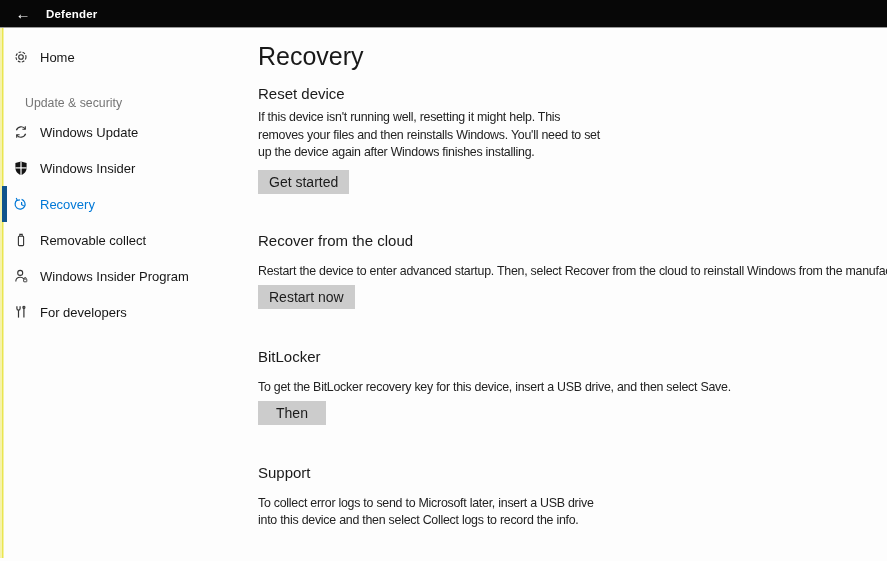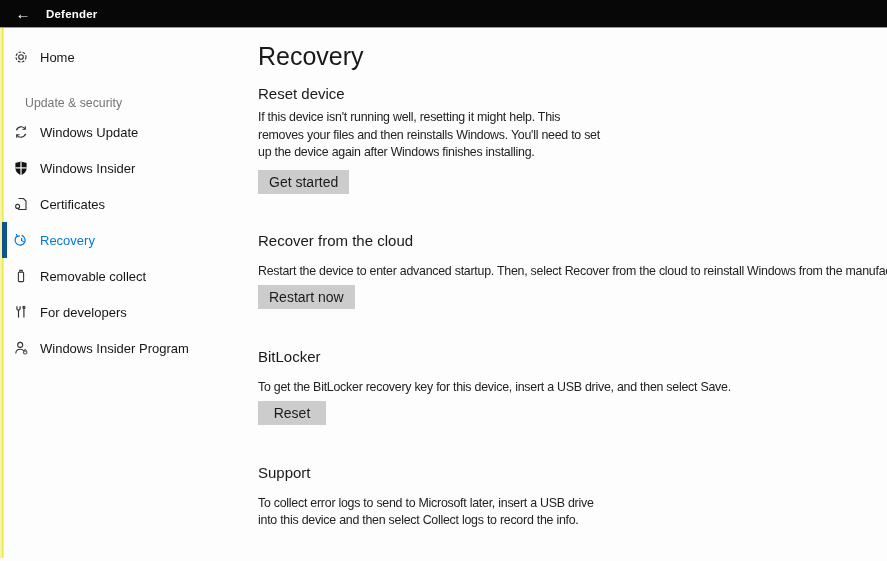--- a/index.html
+++ b/index.html
@@ -142,73 +142,64 @@
         <span class="ico">
           <svg width="16" height="16" viewBox="0 0 16 16">
             <path d="M8 1.4 L13.6 3.1 V7.4 C13.6 11.4 11.1 14 8 15.1 C4.9 14 2.4 11.4 2.4 7.4 V3.1 Z" fill="#141414"></path>
             <line x1="8" y1="1.4" x2="8" y2="15.1" stroke="#fff" stroke-width="1.2"></line>
             <line x1="2.4" y1="7.9" x2="13.6" y2="7.9" stroke="#fff" stroke-width="1.2"></line>
           </svg>
         </span>
         <span>Windows Insider</span>
       </div>
 
-      <div class="side-item">
-        <span class="ico">
-          <svg width="16" height="16" viewBox="0 0 16 16" fill="none" stroke="#333" stroke-width="1.1">
-            <path d="M5.6 2.5 H10.4 L13 5.1 V13.5 H5.6 V12.6"></path>
-            <circle cx="4.6" cy="10.4" r="2" fill="#fdfdfd"></circle>
-          </svg>
-        </span>
-        <span>Certificates</span>
-      </div>
 
       <div class="side-item selected">
         <span class="ico">
           <svg width="16" height="16" viewBox="0 0 16 16" fill="none" stroke="#0078d7" stroke-width="1.2">
             <path d="M4.2 4.1 A5 5 0 1 0 8.6 3.4"></path>
             <path d="M3.2 1.9 L4.4 4.4 L6.9 3.9" stroke-width="1.1"></path>
             <path d="M8.6 5.9 V8.7 L10.7 9.8"></path>
           </svg>
         </span>
         <span>Recovery</span>
       </div>
 
       <div class="side-item">
         <span class="ico">
           <svg width="16" height="16" viewBox="0 0 16 16" fill="none" stroke="#333" stroke-width="1.1">
             <rect x="5.4" y="4.2" width="5.2" height="9.4" rx="0.8"></rect>
             <path d="M6.8 4.2 V2.4 H9.2 V4.2"></path>
           </svg>
         </span>
         <span>Removable collect</span>
+      </div>
+
+      <div class="side-item">
+        <span class="ico">
+          <svg width="16" height="16" viewBox="0 0 16 16" fill="none" stroke="#333" stroke-width="1.1">
+            <circle cx="7.2" cy="4.9" r="2.5"></circle>
+            <path d="M2.8 13.4 C2.8 10.7 4.8 9.2 7.2 9.2 C8.7 9.2 10 9.8 10.8 10.8"></path>
+            <path d="M11.2 11.1 v-.6 a1 1 0 0 1 2 0 v.6" stroke-width="0.9"></path>
+            <rect x="10.6" y="11.1" width="3.2" height="2.7" rx="0.4" stroke-width="0.9"></rect>
+          </svg>
+        </span>
+        <span>Windows Insider Program</span>
       </div>
 
       <div class="side-item">
         <span class="ico">
           <svg width="16" height="16" viewBox="0 0 16 16" fill="none" stroke="#333" stroke-width="1.2">
             <path d="M3.9 2.2 V4.6 A1.6 1.6 0 0 0 7.1 4.6 V2.2"></path>
             <path d="M5.5 6.2 V13.6"></path>
             <path d="M10.9 2.2 V13.6"></path>
             <path d="M9.9 2.4 H11.9 V4.4 H9.9 Z" stroke-width="1"></path>
           </svg>
         </span>
         <span>For developers</span>
-      </div>
-
-      <div class="side-item">
-        <span class="ico">
-          <svg width="16" height="16" viewBox="0 0 16 16" fill="none" stroke="#333" stroke-width="1.1">
-            <circle cx="7.2" cy="4.9" r="2.5"></circle>
-            <path d="M2.8 13.4 C2.8 10.7 4.8 9.2 7.2 9.2 C8.7 9.2 10 9.8 10.8 10.8"></path>
-            <path d="M11.2 11.1 v-.6 a1 1 0 0 1 2 0 v.6" stroke-width="0.9"></path>
-            <rect x="10.6" y="11.1" width="3.2" height="2.7" rx="0.4" stroke-width="0.9"></rect>
-          </svg>
-        </span>
-        <span>Windows Insider Program</span>
       </div>
 
     </div>
 
     <div class="main">
       <h1 class="page-title">Recovery</h1>
 
       <div class="section sec-1">
         <h2>Reset device</h2>
         <p>If this device isn't running well, resetting it might help. This
@@ -219,21 +210,21 @@
 
       <div class="section sec-2">
         <h2>Recover from the cloud</h2>
         <p>Restart the device to enter advanced startup. Then, select Recover from the cloud to reinstall Windows from the manufacturer.</p>
         <button class="win-btn">Restart now</button>
       </div>
 
       <div class="section sec-3">
         <h2>BitLocker</h2>
         <p>To get the BitLocker recovery key for this device, insert a USB drive, and then select Save.</p>
-        <button class="win-btn">Reset</button>
+        <button class="win-btn">Then</button>
       </div>
 
       <div class="section sec-4">
         <h2>Support</h2>
         <p>To collect error logs to send to Microsoft later, insert a USB drive
 into this device and then select Collect logs to record the info.</p>
       </div>
     </div>
 
   </div>

